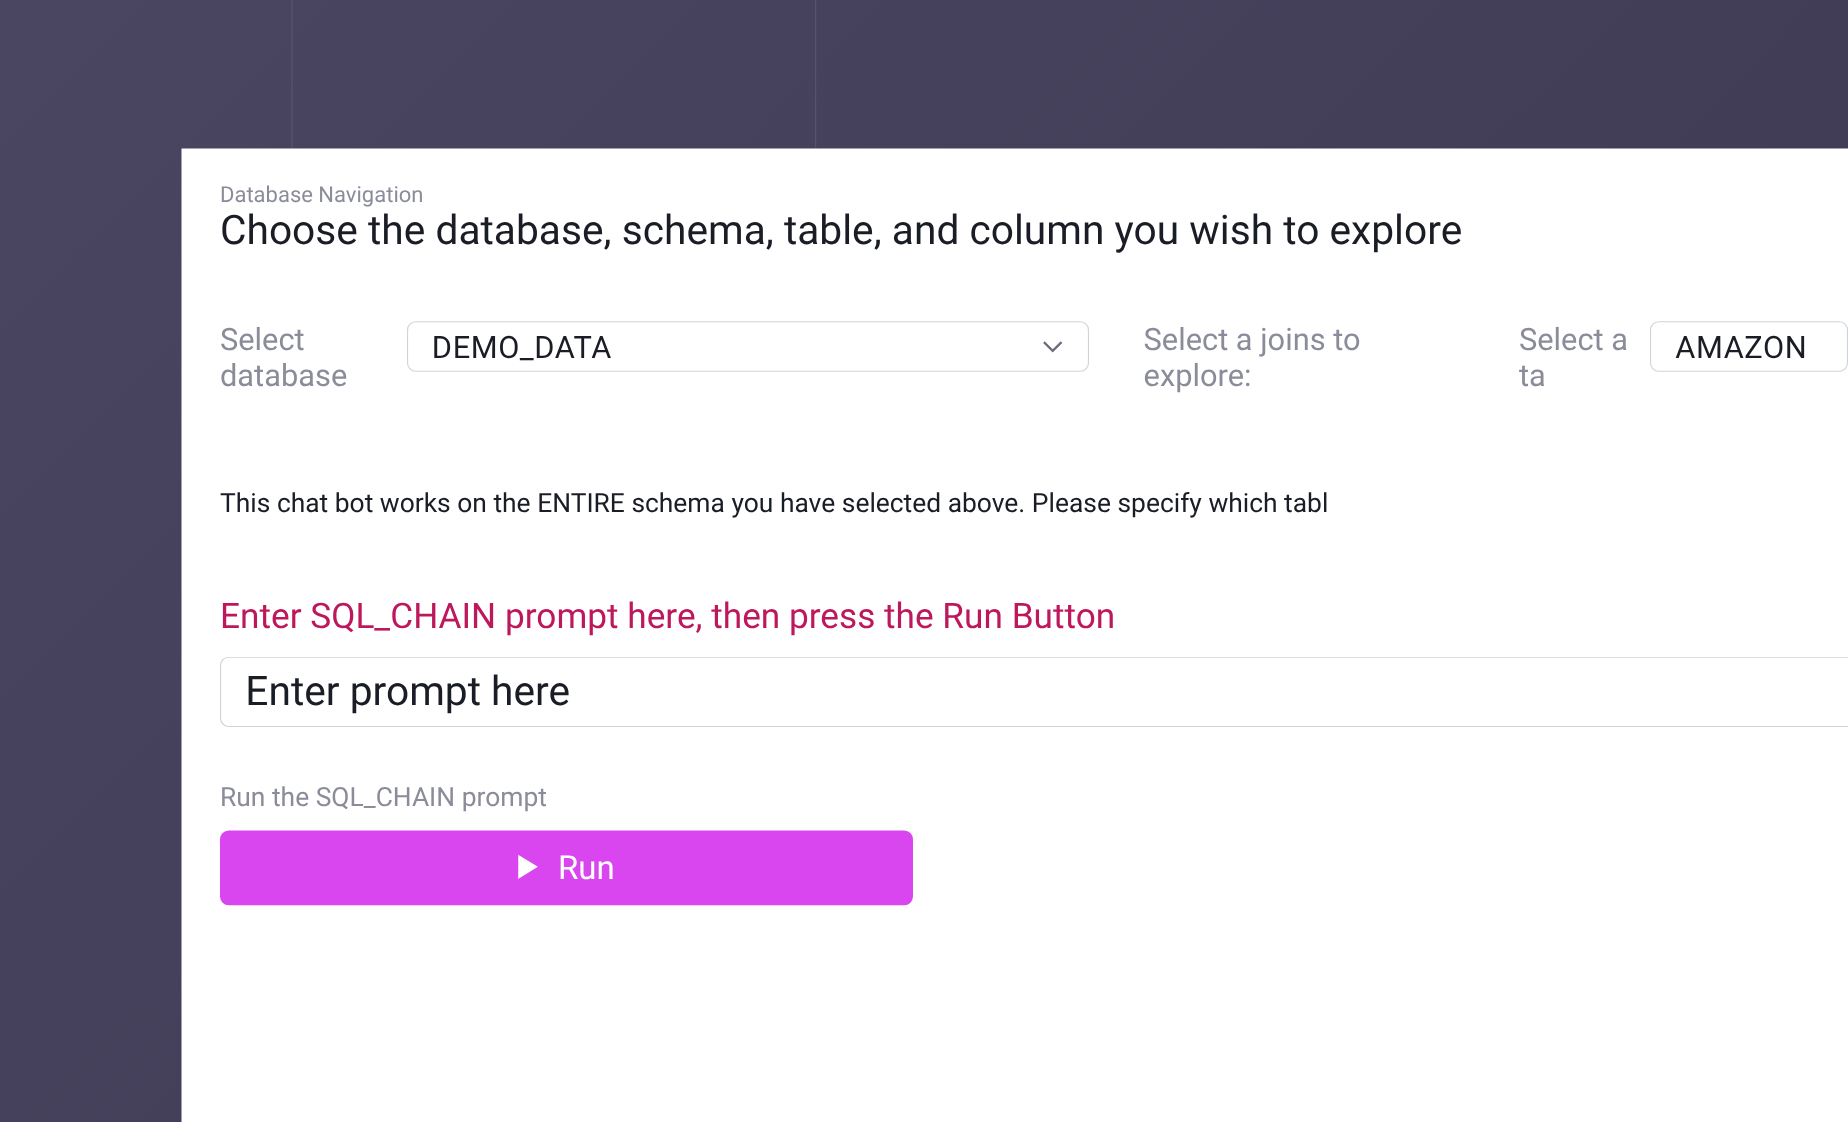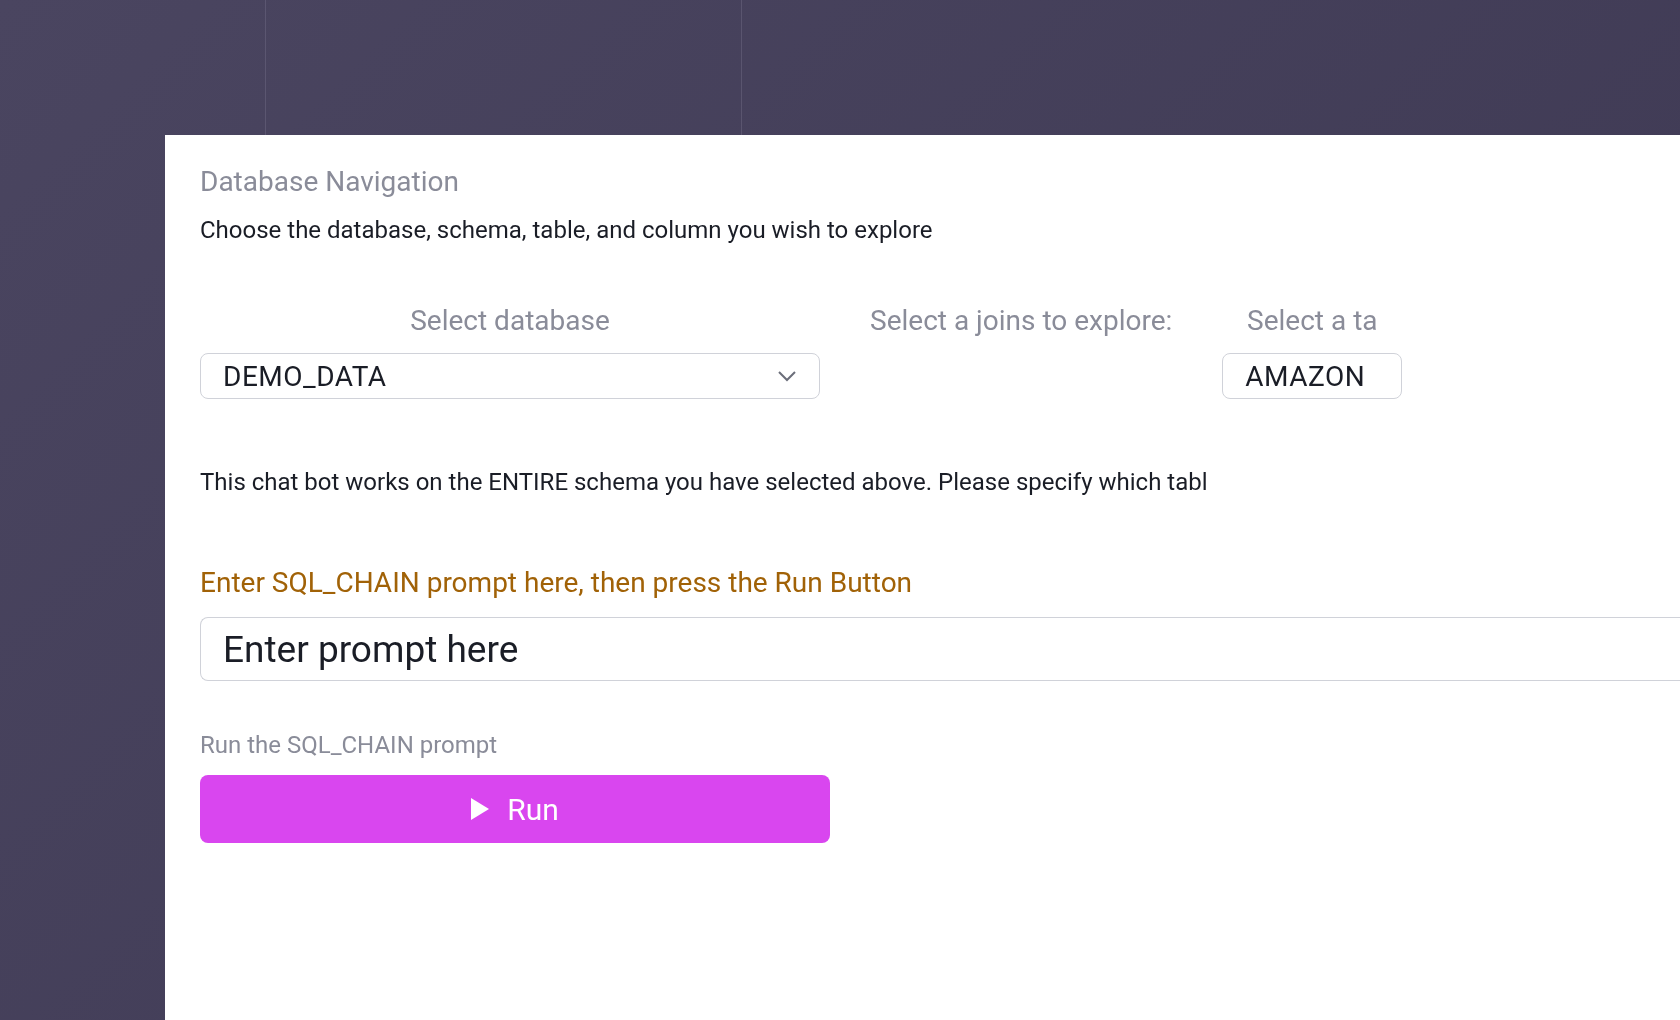--- a/index.html
+++ b/index.html
@@ -31,40 +31,38 @@
       position: absolute;
       top: 135px;
       left: 165px;
       right: 0;
       bottom: 0;
       background: #ffffff;
       padding: 30px 0 0 35px;
       overflow: hidden;
     }
     .section-label {
-      font-size: 28px;
+      font-size: 20px;
       color: #8a8c99;
       font-weight: 400;
-      margin-bottom: 18px;
     }
     .section-title {
-      font-size: 24px;
+      font-size: 37px;
       color: #1a1d26;
       font-weight: 400;
       margin-bottom: 60px;
     }
     .selectors-row {
       display: flex;
       gap: 50px;
       margin-bottom: 65px;
     }
     .selector-group {
       display: flex;
-      flex-direction: column;
-      align-items: center;
+      flex-direction: row;
     }
     .selector-label {
       font-size: 28px;
       color: #8a8c99;
       font-weight: 400;
       margin-bottom: 16px;
     }
     .select-box {
       display: flex;
       align-items: center;
@@ -103,22 +101,22 @@
     }
     .description-text {
       font-size: 24px;
       color: #1a1d26;
       font-weight: 400;
       line-height: 1.55;
       margin-bottom: 65px;
       white-space: nowrap;
     }
     .prompt-label {
-      font-size: 28px;
-      color: #a16207;
+      font-size: 32px;
+      color: #be185d;
       font-weight: 400;
       margin-bottom: 18px;
     }
     .prompt-input {
       width: 100%;
       border: 1px solid #d0d2d9;
       border-right: none;
       border-radius: 8px 0 0 8px;
       height: 64px;
       padding: 0 22px;

